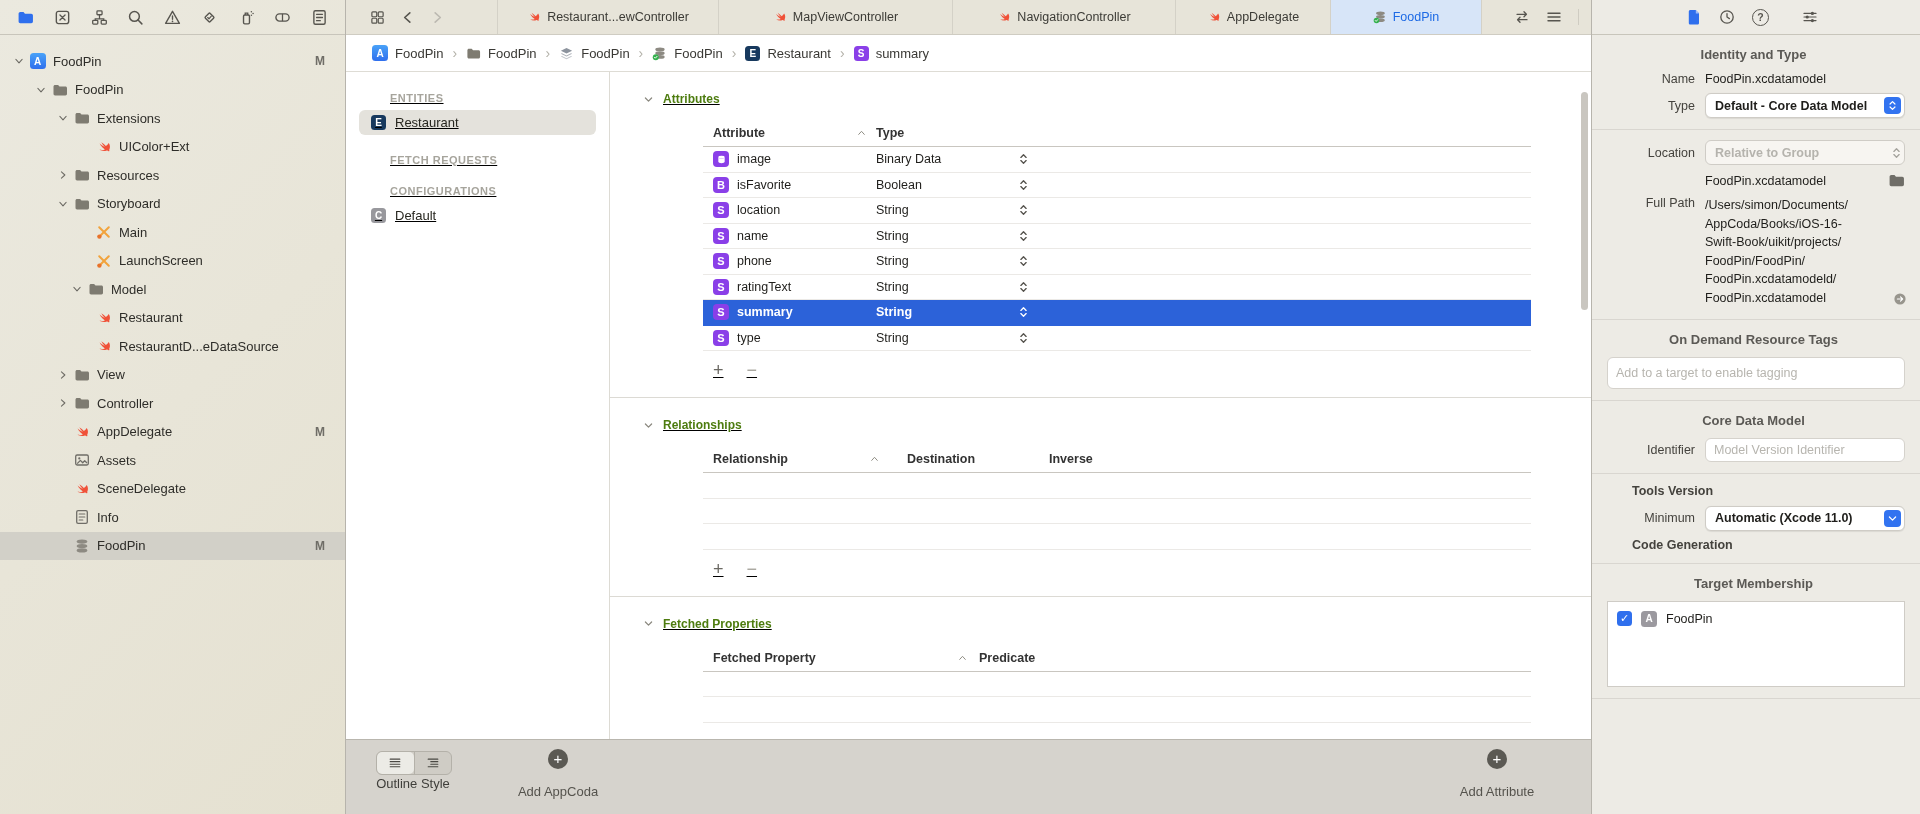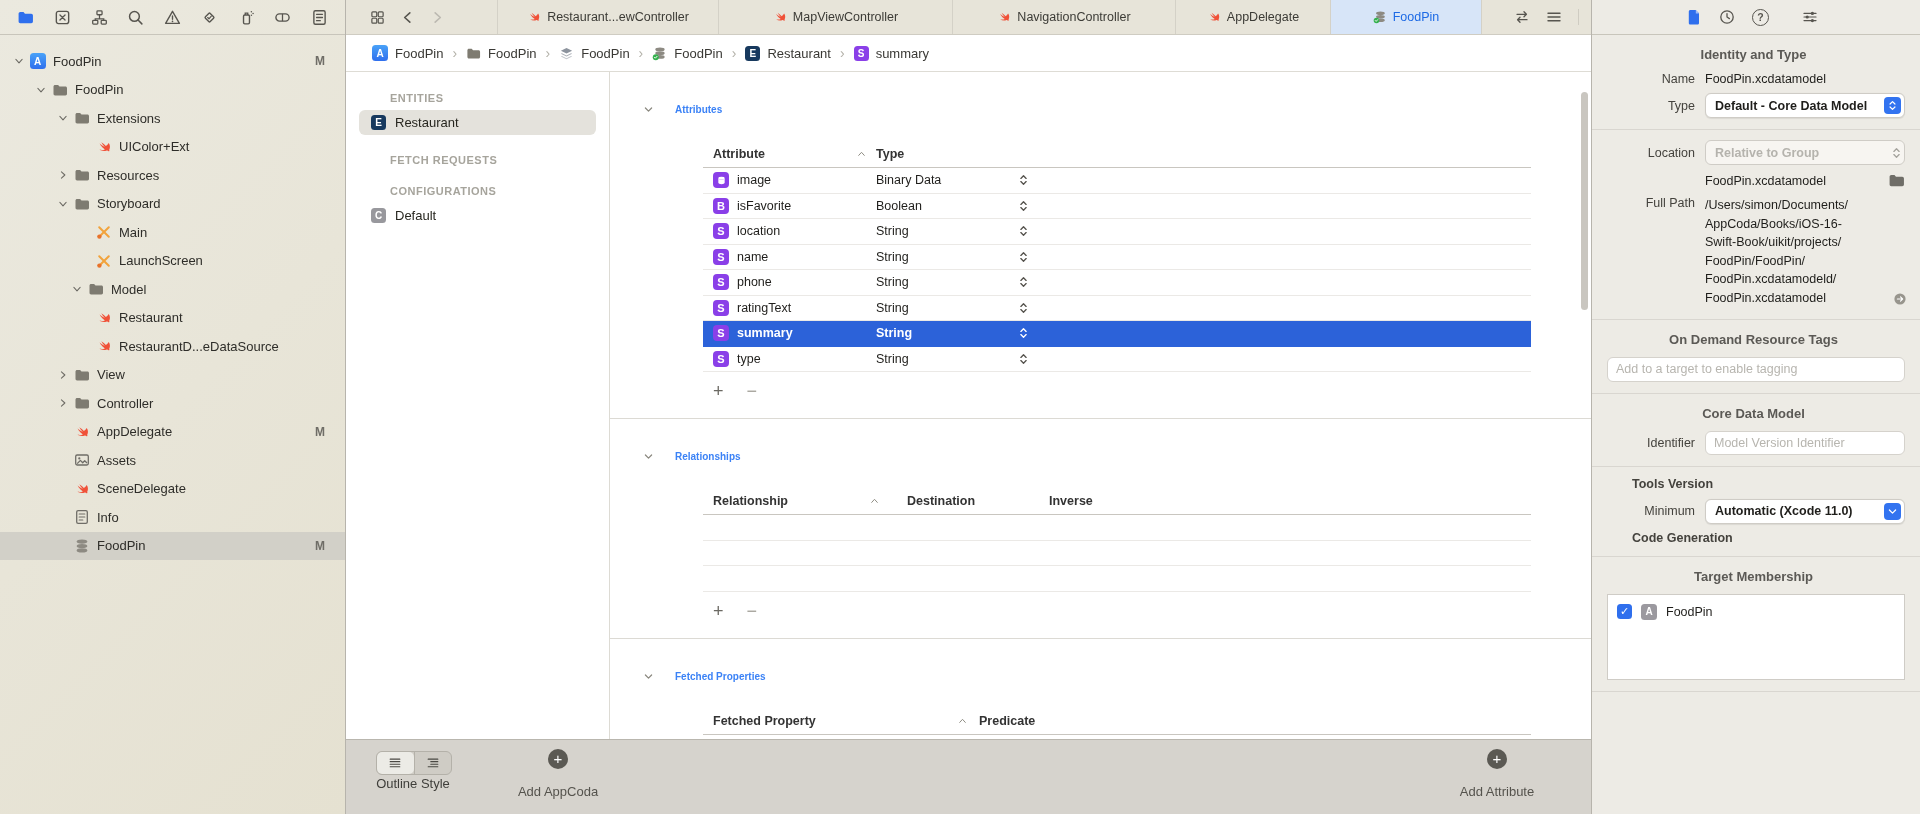--- a/index.html
+++ b/index.html
@@ -54,32 +54,32 @@
   .tab-actions{flex:1;display:flex;align-items:center;gap:16px;padding-left:32px;}
   .ta svg{width:16px;height:16px;color:#57554f;}
   .ta-div{width:1px;height:16px;background:#cfccc2;}
 
   .breadcrumb{height:36px;flex:none;background:#fff;border-bottom:1px solid #dedcd5;display:flex;
               align-items:center;padding-left:26px;font-size:13px;color:#3a3935;}
   .bc-item{display:flex;align-items:center;gap:7px;}
   .breadcrumb .icw svg{width:15px;height:15px;}
   .bc-sep{margin:0 9px;color:#b3b1a9;font-size:14px;}
 
-  .editor-body{flex:1;display:flex;min-height:0;}
+  .editor-body{flex:1;display:flex;min-height:0;text-decoration:underline;}
   .entities{width:263px;flex:none;background:#fff;border-right:1px solid #dddbd4;padding-top:20px;}
   .ent-sec{margin-bottom:19px;}
   .ent-head{margin:0 0 6px 44px;font-size:11px;font-weight:700;letter-spacing:.5px;color:#a6a49c;}
   .ent-item{height:25px;margin:0 13px;border-radius:6px;display:flex;align-items:center;
             padding-left:12px;gap:9px;font-size:13px;color:#27261f;}
   .ent-item.sel{background:#e4e2dc;}
 
   .editor-main{flex:1;background:#fff;position:relative;overflow:hidden;}
   .sec-head{display:flex;align-items:center;gap:9px;padding:20px 0 0 33px;}
   .sec-chev svg{width:11px;height:11px;color:#8a887f;}
-  .sec-head h3{margin:12px;font-size:10px;font-weight:700;color:#3b82f6;}
+  .sec-head h3{margin:0;font-size:12px;font-weight:700;color:#4d7c0f;}
   .dtable{margin:14px 0 0 93px;width:828px;position:relative;}
   .thead{height:26px;position:relative;border-bottom:1px solid #c9c6c0;font-size:12.5px;font-weight:700;color:#333;}
   .col{position:absolute;top:50%;transform:translateY(-50%);}
   .caret-abs svg{width:9px;height:9px;transform:rotate(-90deg);color:#8a887f;}
   .arow{height:24.5px;position:relative;border-bottom:1px solid #ebe9e6;font-size:12.5px;color:#1f1e1b;}
   .abadge{position:absolute;left:10px;top:50%;transform:translateY(-50%);width:16px;height:16px;
           border-radius:4px;background:#8a3fe8;color:#fff;font-size:11px;font-weight:700;
           display:flex;align-items:center;justify-content:center;}
   .abadge svg{width:11px;height:11px;color:#fff;}
   .aname{position:absolute;left:34px;top:50%;transform:translateY(-50%);}
@@ -135,21 +135,21 @@
   .dd-btn.single svg{width:11px;height:11px;}
   .dd.dis{color:#b5b3ad;background:#f7f5f1;box-shadow:none;}
   .gray-step svg{width:9px;height:14px;color:#a5a39d;}
   .idiv{border-top:1px solid #d9d6d0;margin:11px -15px 10px;}
   .fold-btn svg{width:17px;height:17px;color:#6f6d67;}
   .spacer{flex:1;}
   .fp{align-items:flex-start;}
   .fp-block{position:relative;flex:1;line-height:18.6px;color:#1f1e1b;}
   .fp-arrow{position:absolute;right:-2px;bottom:2px;}
   .fp-arrow svg{width:14px;height:14px;}
-  .iinput{width:100%;height:25px;box-sizing:border-box;border:1px solid #d5d2cc;border-radius:6px;
+  .iinput{width:100%;height:32px;box-sizing:border-box;border:1px solid #d5d2cc;border-radius:6px;
           background:#fff;padding:0 8px;font-size:12.5px;color:#1f1e1b;font-family:inherit;outline:none;}
   .iinput::placeholder{color:#b7b5af;}
   .irow .iinput{height:24px;}
   .isub{font-weight:700;color:#44423d;margin:5px 0 8px 25px;}
   .tmbox{border:1px solid #cfccc6;background:#fff;height:86px;margin-top:8px;padding:9px 9px;box-sizing:border-box;}
   .tm-row{display:flex;align-items:center;gap:9px;color:#1f1e1b;}
   .cbx{width:15px;height:15px;border-radius:3.5px;background:#2f6fed;color:#fff;font-size:11px;
        display:flex;align-items:center;justify-content:center;flex:none;}
 </style>
 </head>

